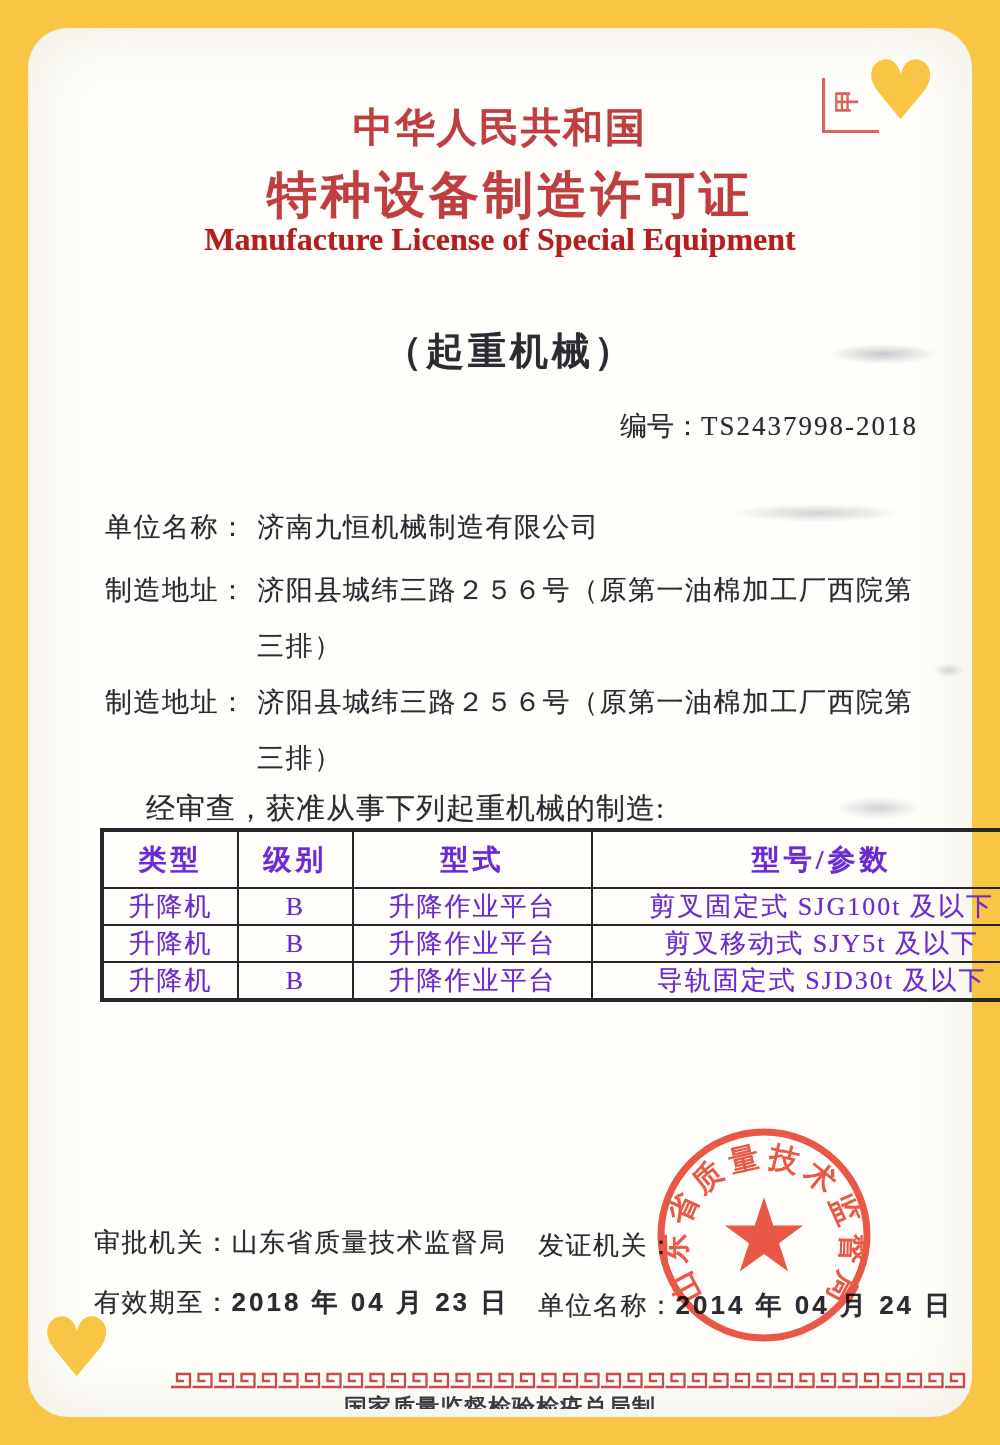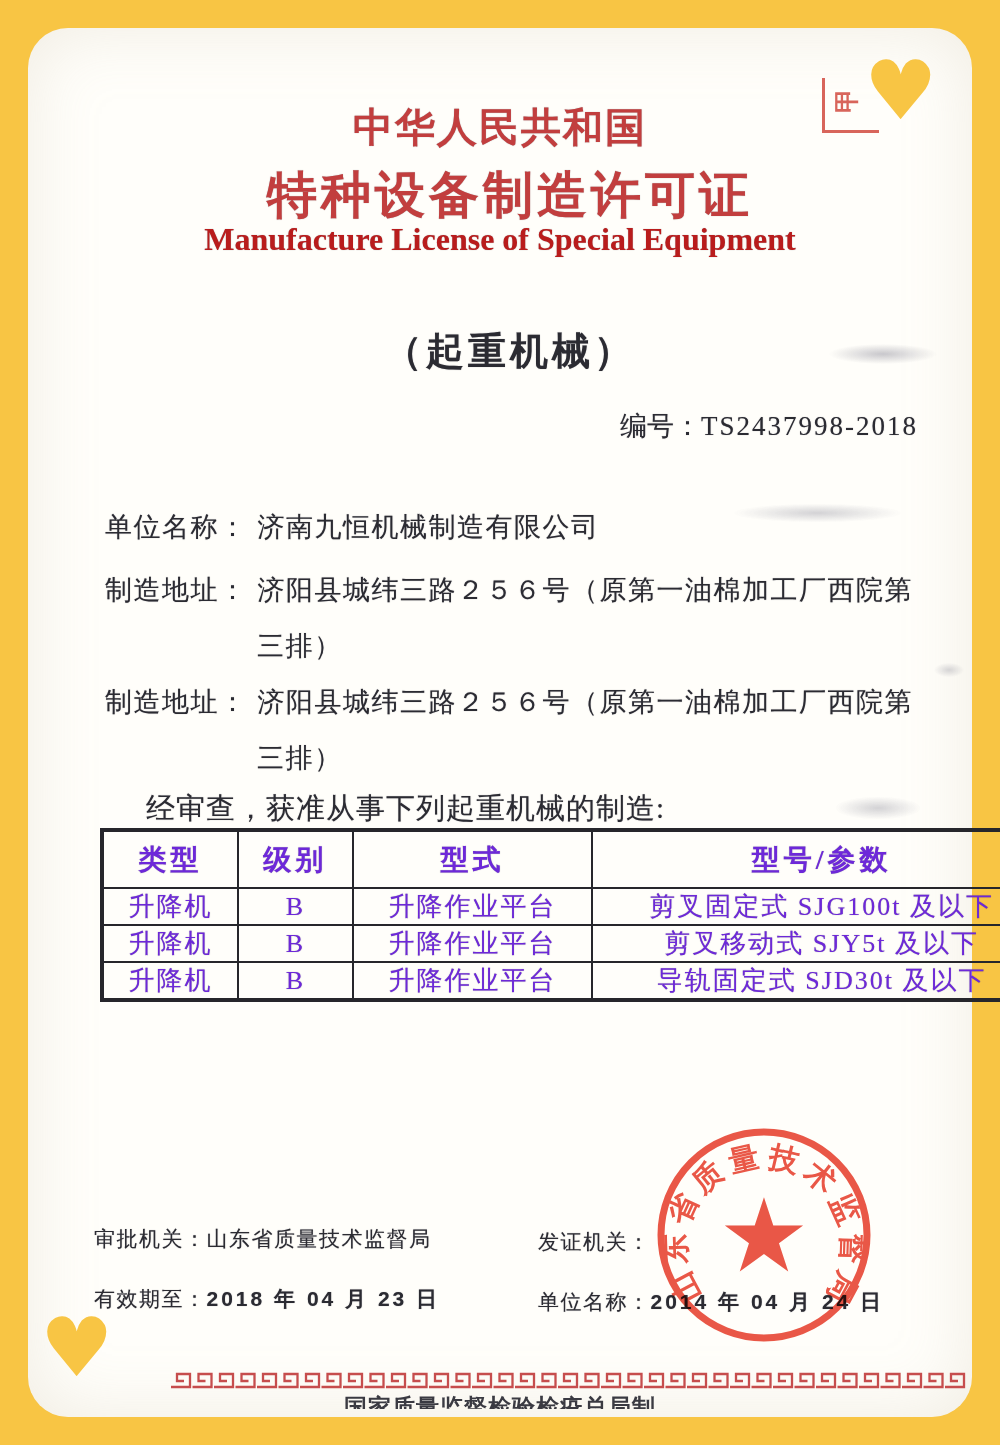--- a/index.html
+++ b/index.html
@@ -79,21 +79,21 @@
     border:2px solid #26262b;text-align:center;padding:0;
   }
   .license-table th{height:55px;font-size:28px;font-weight:bold;letter-spacing:4px;}
   .license-table td{height:33px;letter-spacing:2px;}
   .col-type{width:14.3%;}
   .col-grade{width:12.1%;}
   .col-form{width:25.2%;}
   .col-model{width:48.4%;}
 
   
-  .footer-line{font-size:21px;letter-spacing:1.5px;}
+  .footer-line{font-size:26px;letter-spacing:1.5px;}
   .f-approve{left:94px;top:1213px;}
   .f-valid{left:94px;top:1273px;}
   .f-issueorg{left:538px;top:1216px;}
   .f-issuedate{left:538px;top:1276px;}
   .date-value{
     font-family:"Liberation Sans","DejaVu Sans",sans-serif;
     font-weight:600;letter-spacing:3px;
   }
 
   

